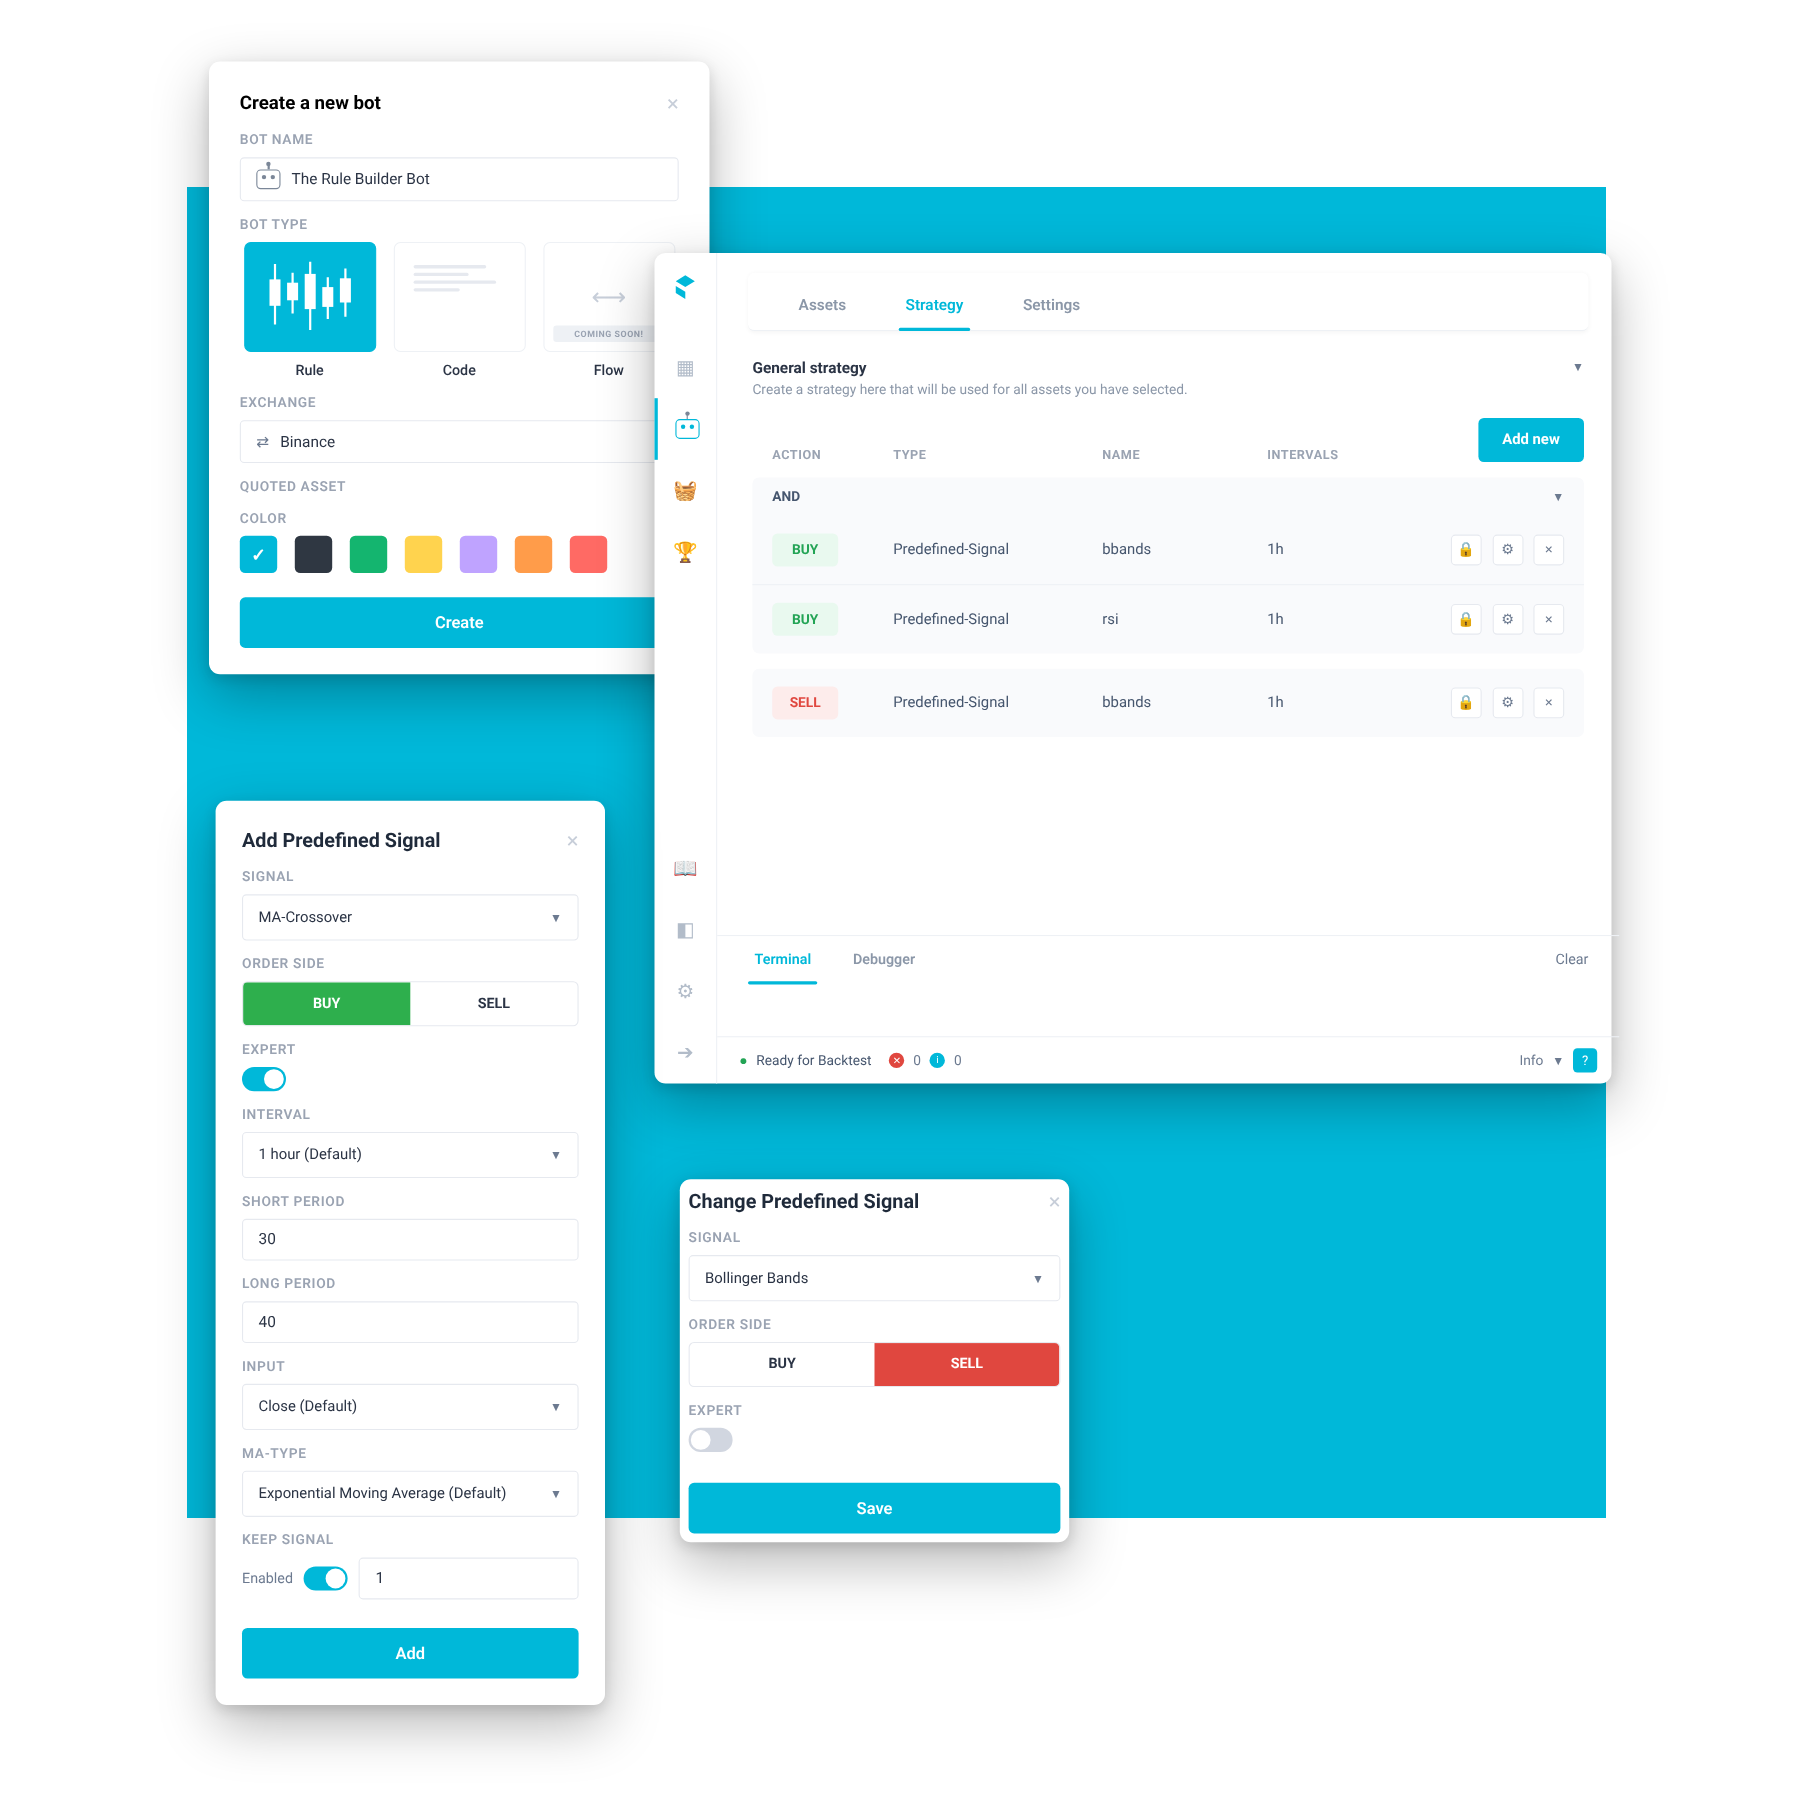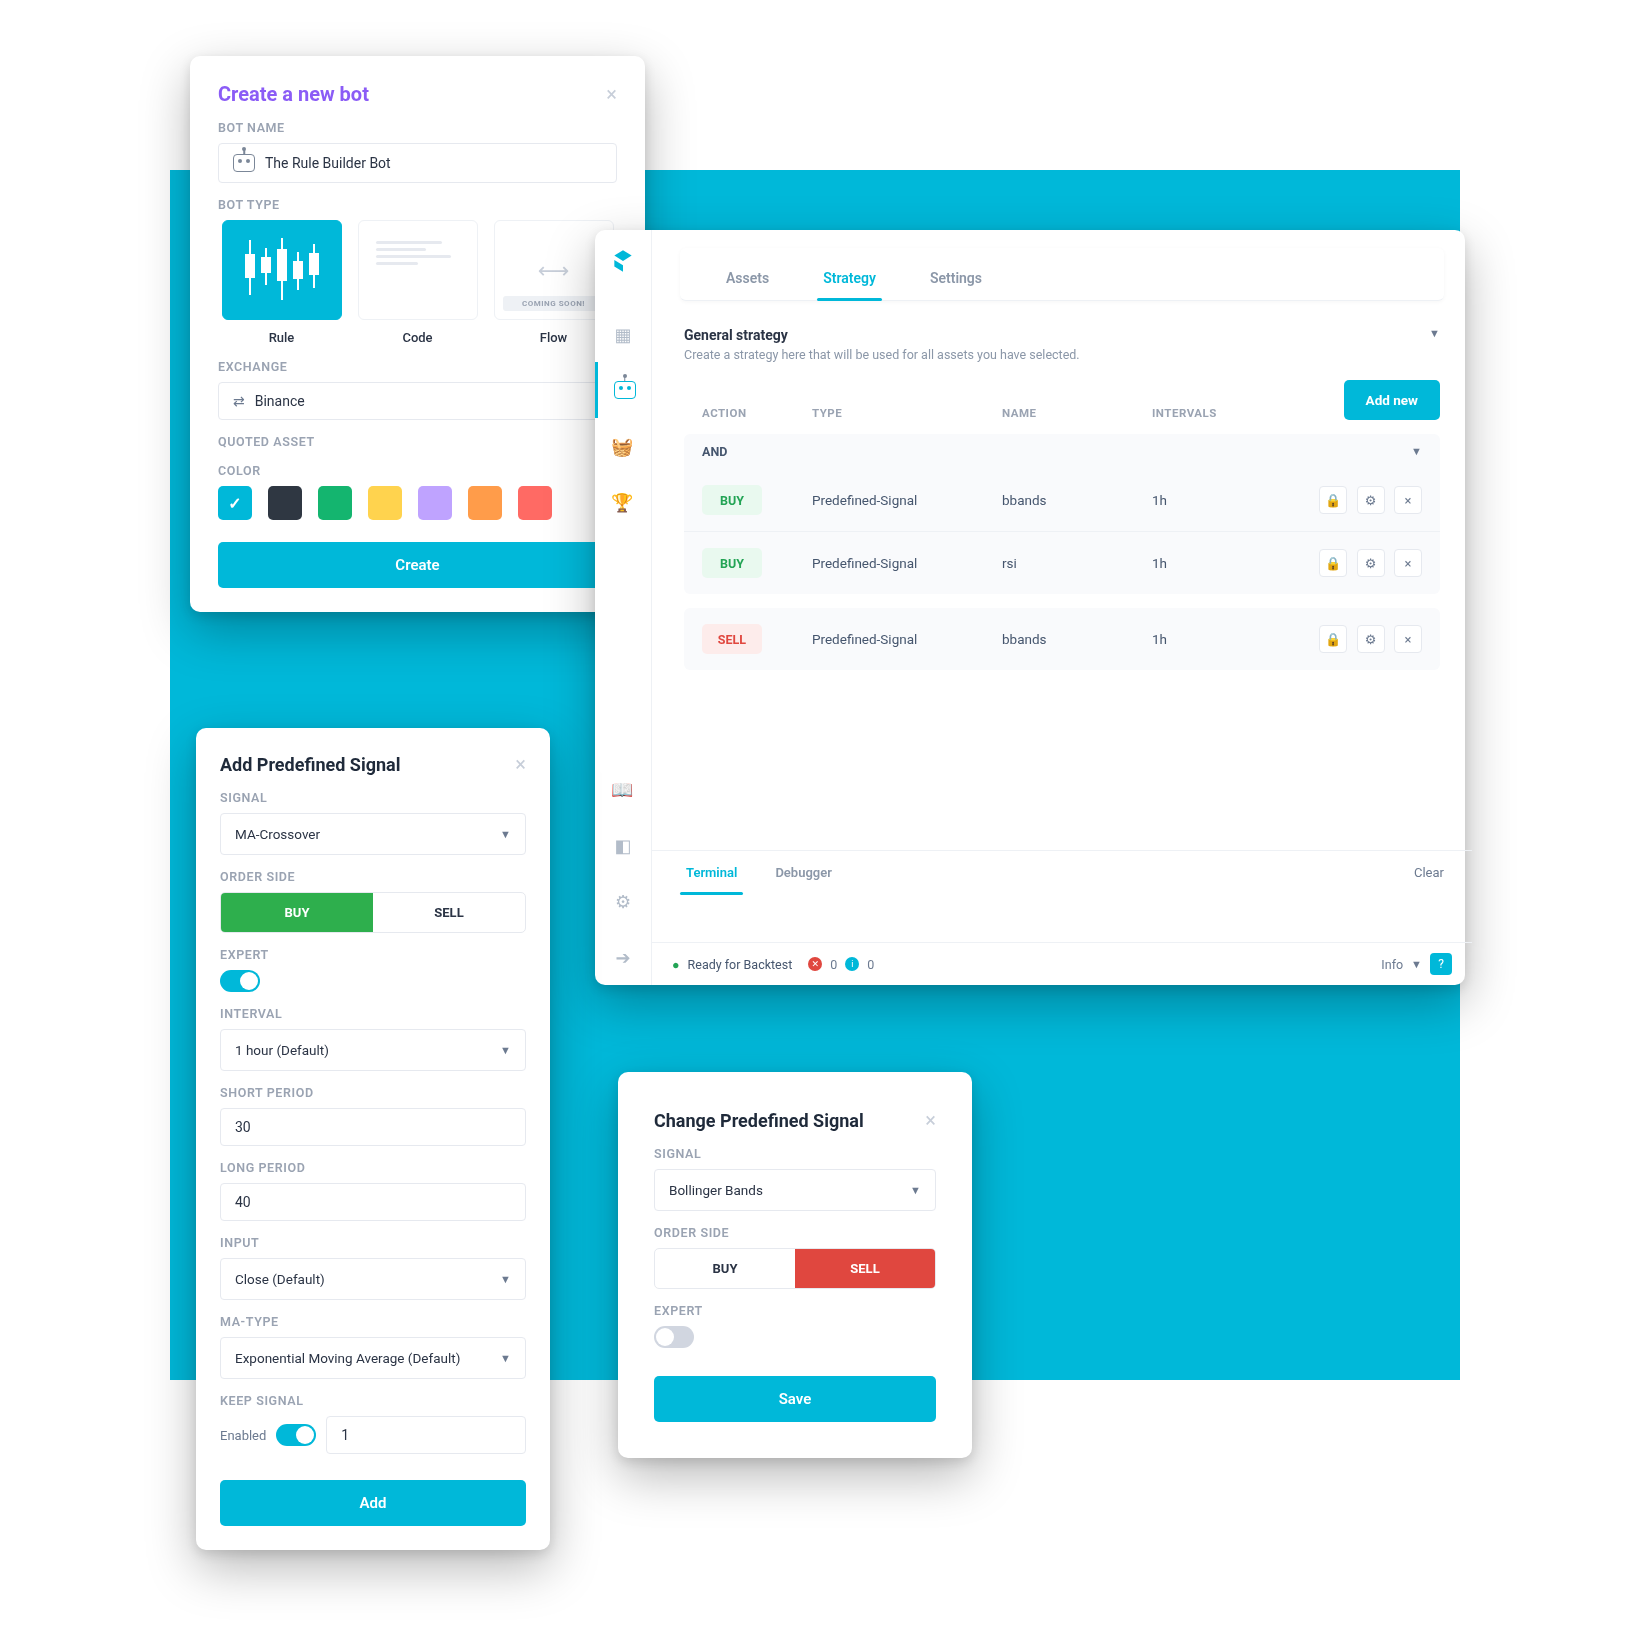--- a/index.html
+++ b/index.html
@@ -37,21 +37,21 @@
 .bot-icon i, .bot-icon u { position:absolute; top:4px; width:4px; height:4px; border-radius:50%; background:#7b8798; }
 .bot-icon i { left:4px; } .bot-icon u { right:4px; }
 </style>
 </head>
 <body>
 
 <div class="bg-square"></div>
 
 <div class="panel" style="left:190px; top:56px; width:455px; padding:26px 28px 24px;">
   <div style="display:flex; justify-content:space-between; align-items:center;">
-    <h2 style="font-size:20px; font-weight:700; color:#8b5cf6;">Create a new bot</h2>
+    <h2 style="font-size:17px; font-weight:700; color:#000000;">Create a new bot</h2>
     <span class="close-x">×</span>
   </div>
   <div class="label-sm">BOT NAME</div>
   <div class="input-box">
     <span class="bot-icon">
         <i></i>
         <u></u>
       </span>
     <span>The Rule Builder Bot</span>
   </div>
@@ -272,21 +272,21 @@
   <div style="display:flex; align-items:center; gap:10px;">
     <span style="font-size:13px; color:#6c7a90;">Enabled</span>
     <div class="toggle on"></div>
     <div class="input-box" style="flex:1;">
         <span>1</span>
       </div>
   </div>
   <button class="btn-primary" style="margin-top:26px;">Add</button>
 </div>
 
-<div class="panel" style="left:618px; top:1072px; width:354px; padding:36px;">
+<div class="panel" style="left:618px; top:1072px; width:354px; padding:8px;">
   <div style="display:flex; justify-content:space-between; align-items:center;">
     <h3 style="font-size:18px; font-weight:700; color:#1f2a3a;">Change Predefined Signal</h3>
     <span class="close-x">×</span>
   </div>
   <div class="label-sm">SIGNAL</div>
   <div class="select-box">
     <span>Bollinger Bands</span>
       <span class="chev">▼</span>
   </div>
   <div class="label-sm">ORDER SIDE</div>

